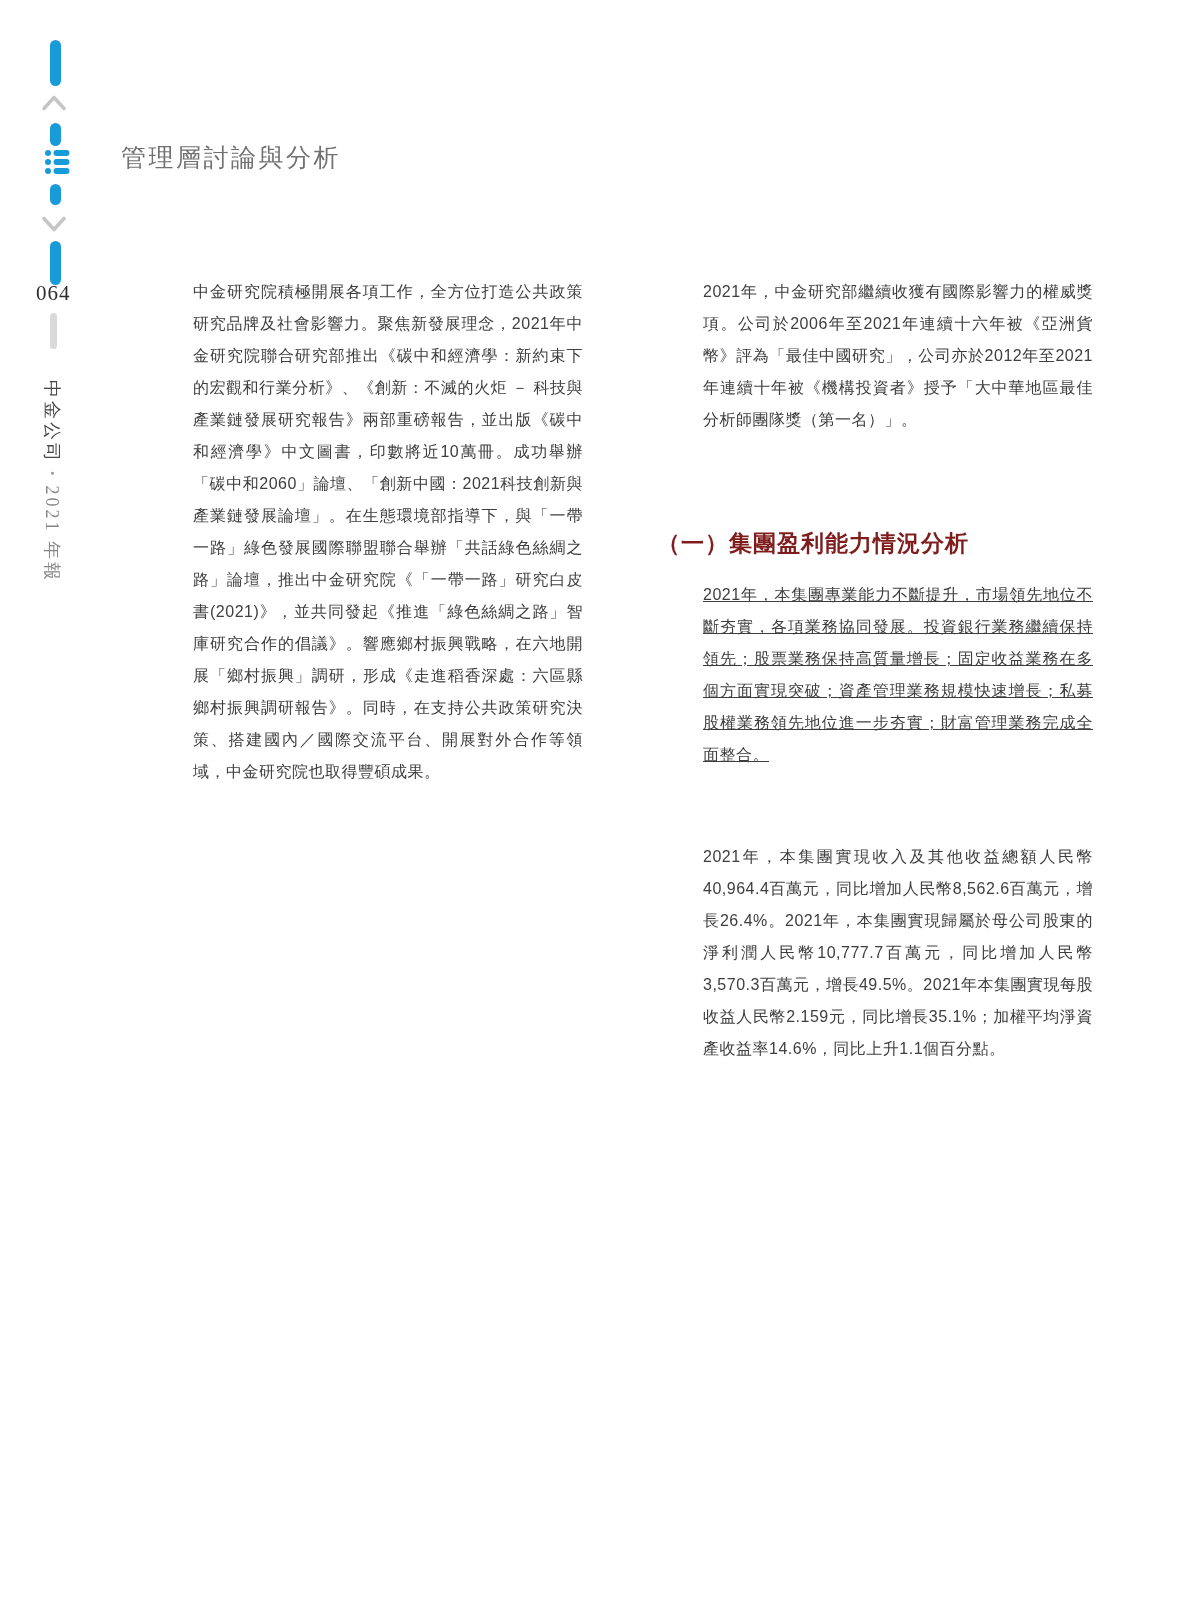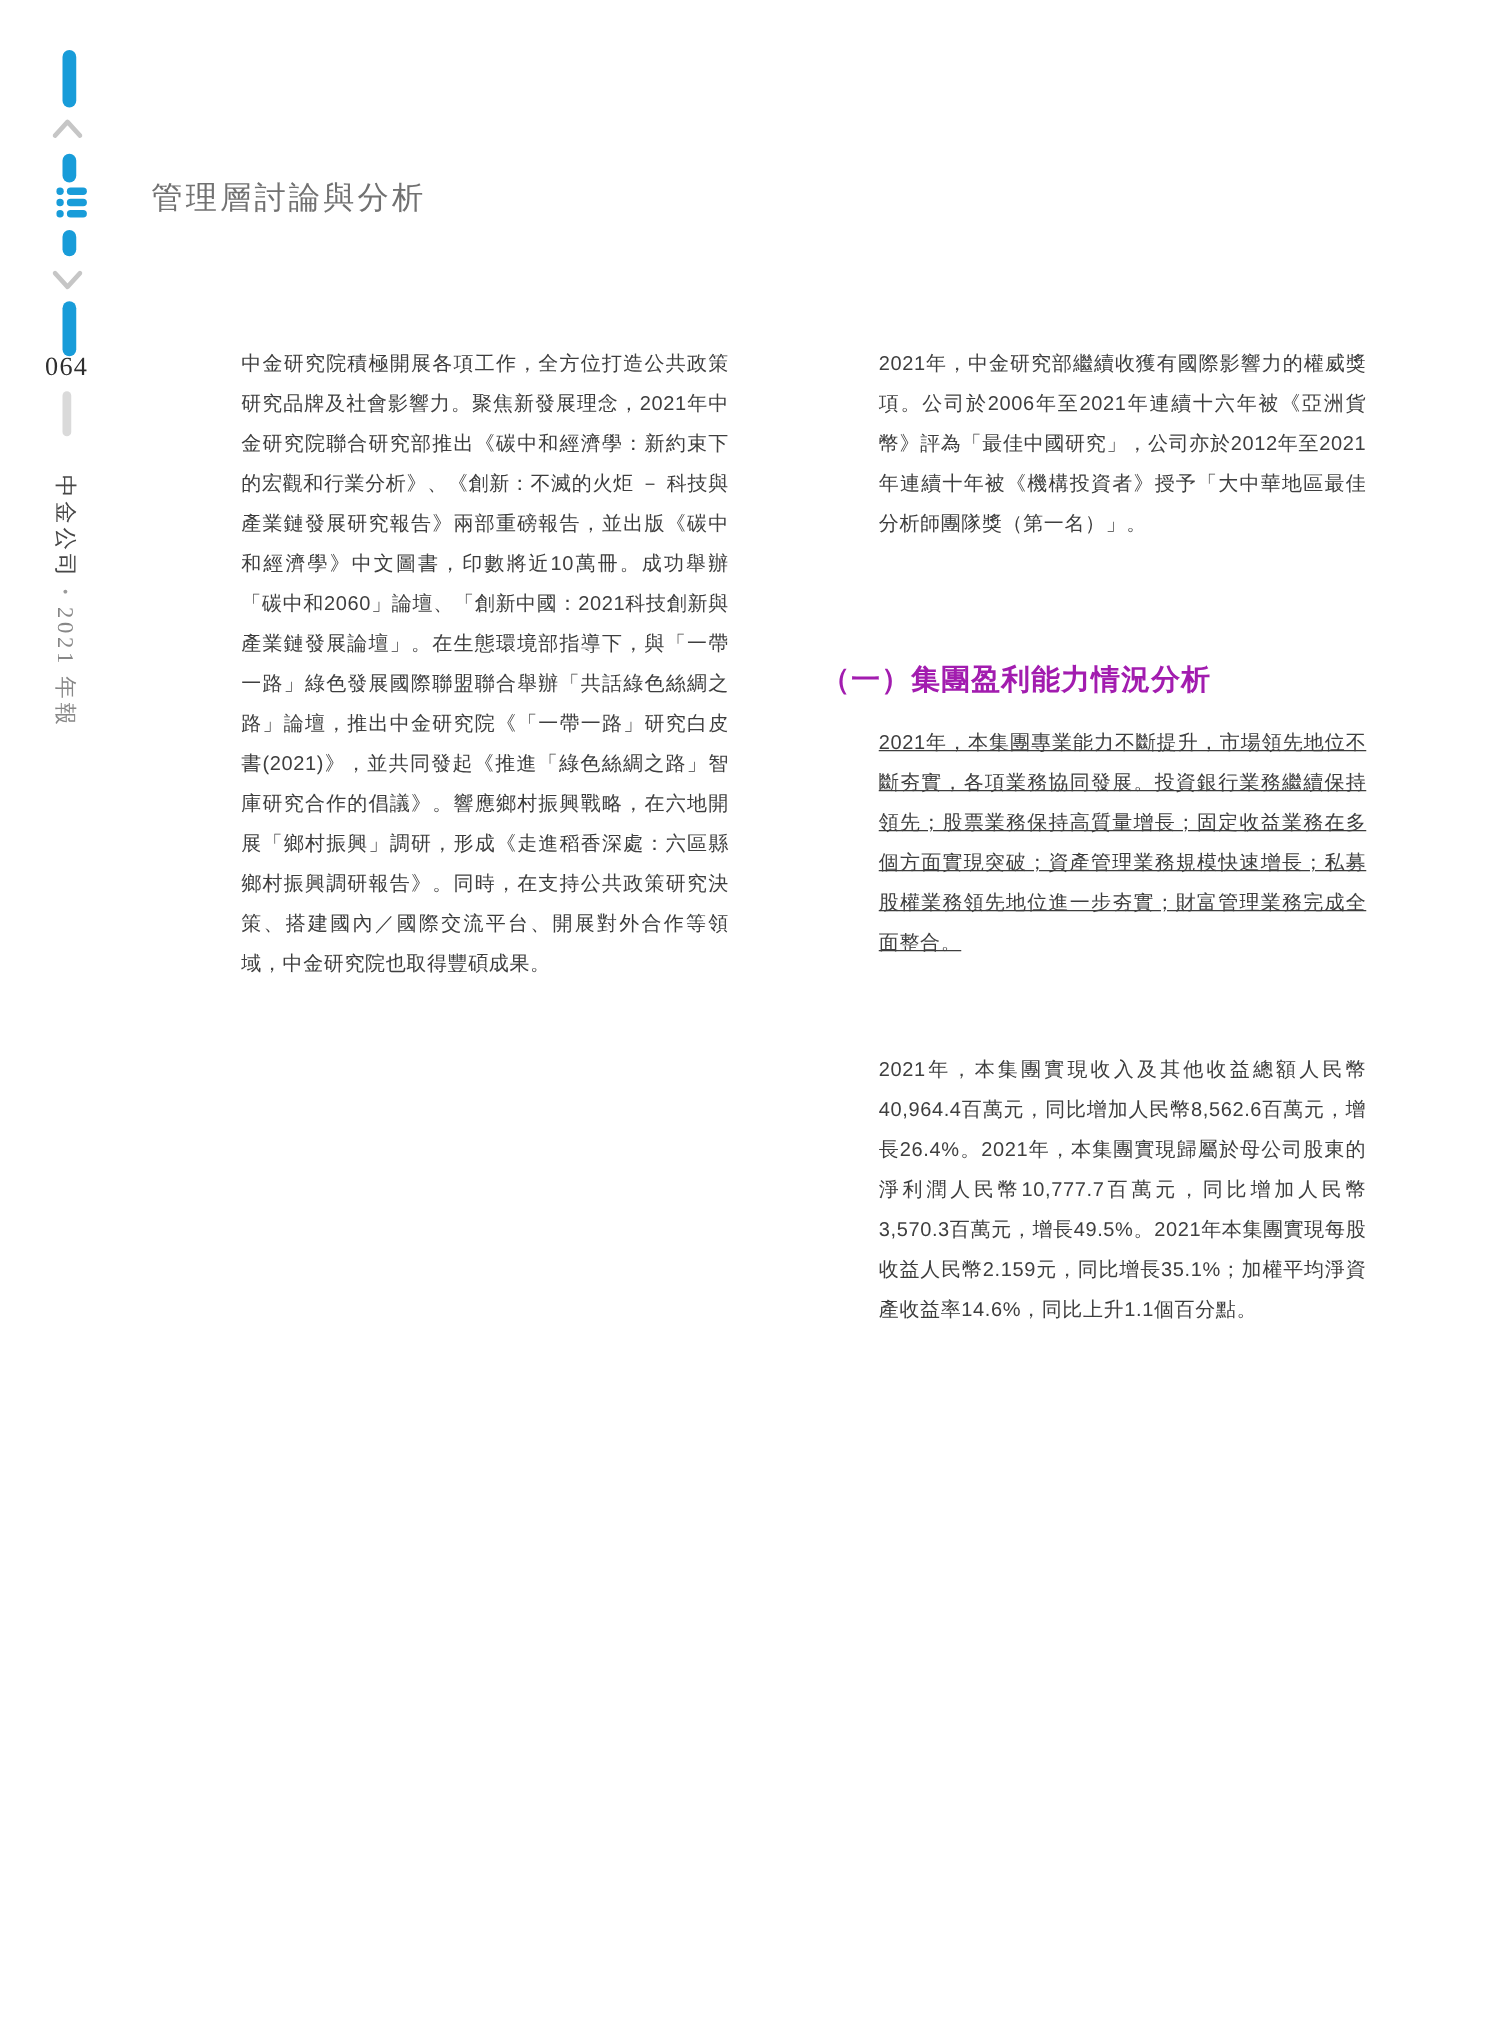--- a/index.html
+++ b/index.html
@@ -47,21 +47,21 @@
   .par.rp1{left:703px;top:276px;}
   .par.rp2{left:703px;top:579px;text-decoration:underline;}
   .par.rp3{left:703px;top:841px;}
   
   .sec-h{
     position:absolute;left:619px;top:486px;
     font-size:27px;font-weight:700;color:#1399d6;letter-spacing:1px;
   }
   .sub-h{
     position:absolute;left:657px;top:528px;
-    font-size:23px;font-weight:700;color:#a21caf;letter-spacing:1px;
+    font-size:23px;font-weight:700;color:#7f1d1d;letter-spacing:1px;
   }
 </style>
 </head>
 <body>
 
 <div class="page">
 
   <div class="rail">
     <div class="rail-bar b1"></div>
 

